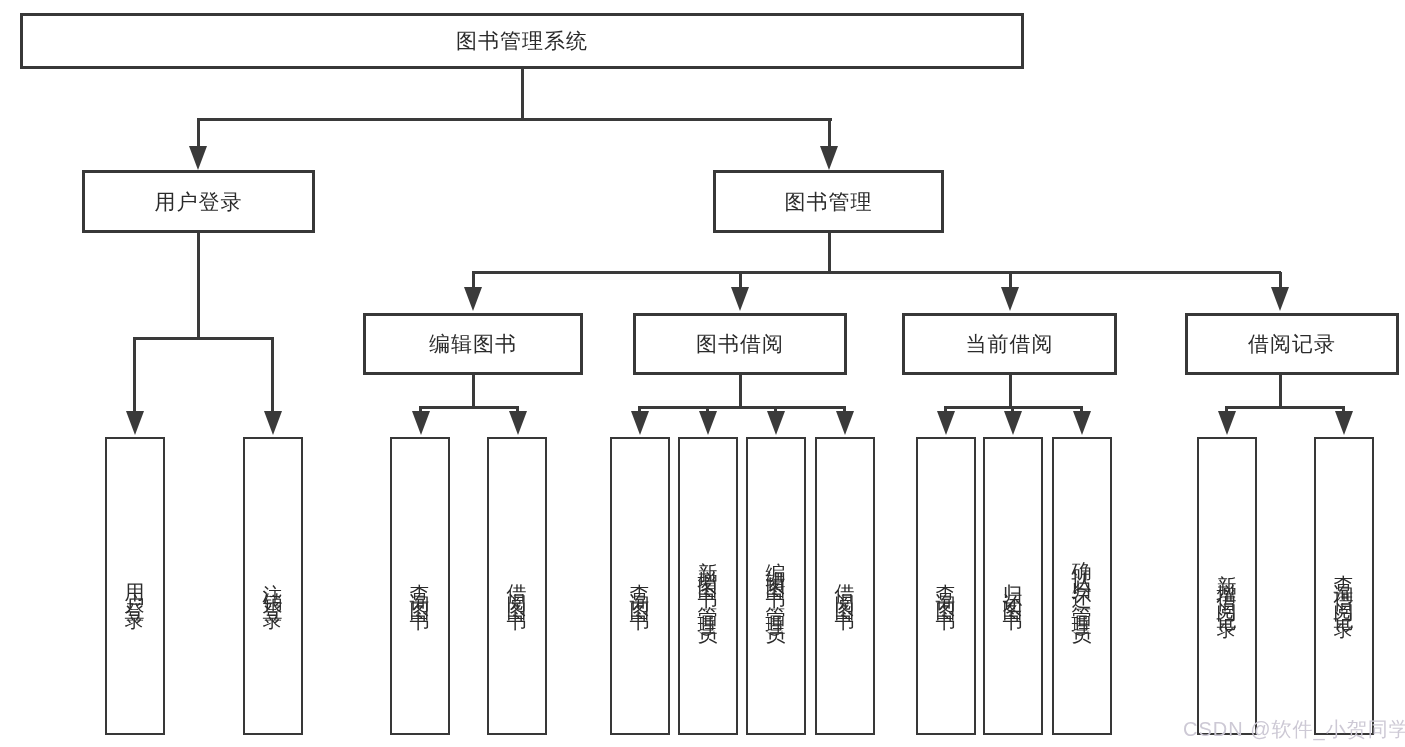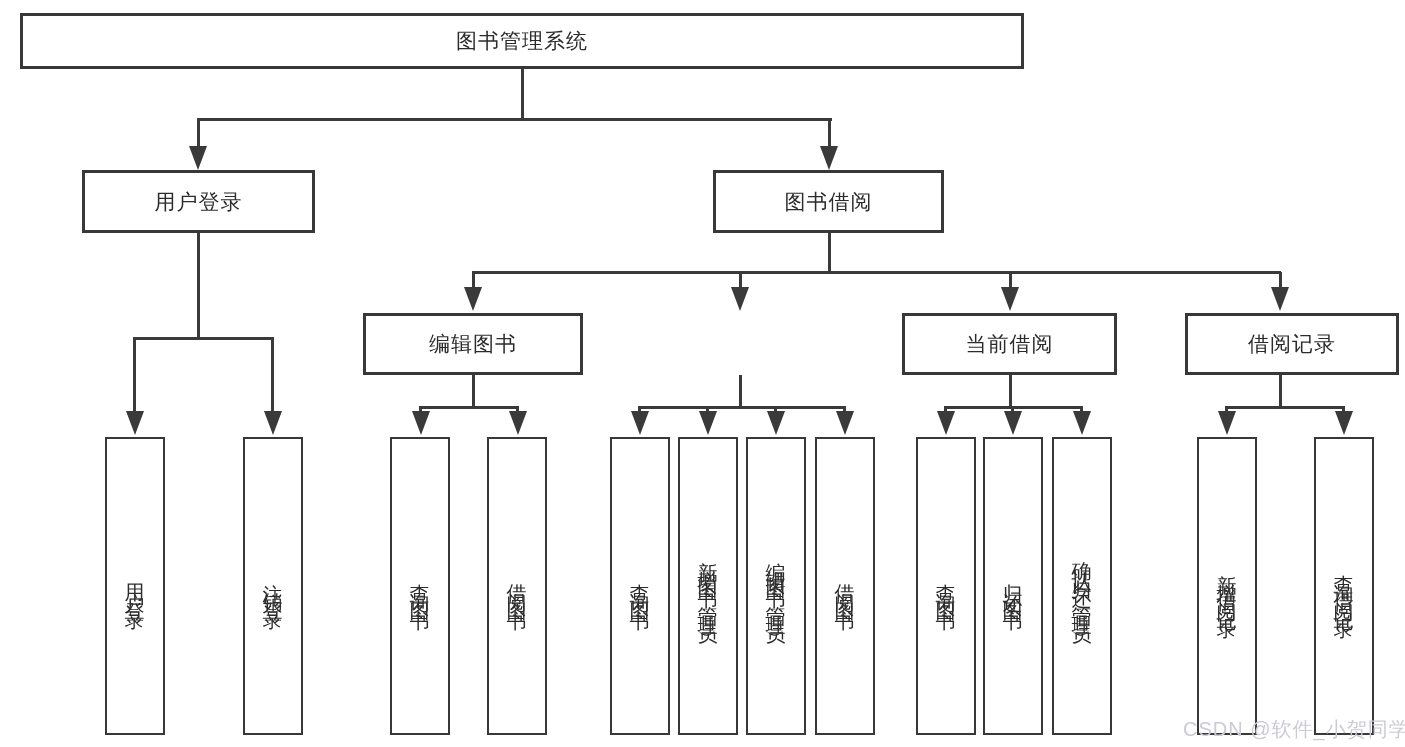--- a/index.html
+++ b/index.html
@@ -89,21 +89,21 @@
     <div class="vl" style="left:196.5px; top:118px; height:32px;"></div>
     <div class="ah" style="left:189px;  top:146px;"></div>
     <div class="vl" style="left:827.5px; top:118px; height:32px;"></div>
     <div class="ah" style="left:820px;  top:146px;"></div>
   </div>
 
   <div class="node" style="left:82px; top:170px; width:233px; height:63px;">
     <span>用户登录</span>
   </div>
   <div class="node" style="left:713px; top:170px; width:231px; height:63px;">
-    <span>图书借阅</span>
+    <span>图书管理</span>
   </div>
 
   <div>
     <div class="vl" style="left:196.5px; top:232px; height:106px;"></div>
     <div class="hl" style="left:133px; top:336.5px; width:141px;"></div>
     <div class="vl" style="left:133px; top:337px; height:78px;"></div>
     <div class="ah" style="left:125.5px; top:411px;"></div>
     <div class="vl" style="left:271px; top:337px; height:78px;"></div>
     <div class="ah" style="left:263.5px; top:411px;"></div>
   </div>
@@ -117,20 +117,23 @@
     <div class="ah" style="left:731px; top:287px;"></div>
     <div class="vl" style="left:1008.5px; top:272px; height:18px;"></div>
     <div class="ah" style="left:1001px; top:287px;"></div>
     <div class="vl" style="left:1278.5px; top:272px; height:18px;"></div>
     <div class="ah" style="left:1271px; top:287px;"></div>
   </div>
 
   <div class="node" style="left:363px; top:313px; width:220px; height:62px;">
     <span>编辑图书</span>
   </div>
+  <div class="node" style="left:633px; top:313px; width:214px; height:62px;">
+    <span>图书借阅</span>
+  </div>
   <div class="node" style="left:902px; top:313px; width:215px; height:62px;">
     <span>当前借阅</span>
   </div>
   <div class="node" style="left:1173px; top:313px; width:214px; height:62px;margin-left:12px;">
     <span>借阅记录</span>
   </div>
 
   <div>
     <div class="vl" style="left:471.5px; top:375px; height:32px;"></div>
     <div class="hl" style="left:419px; top:405.5px; width:100px;"></div>

